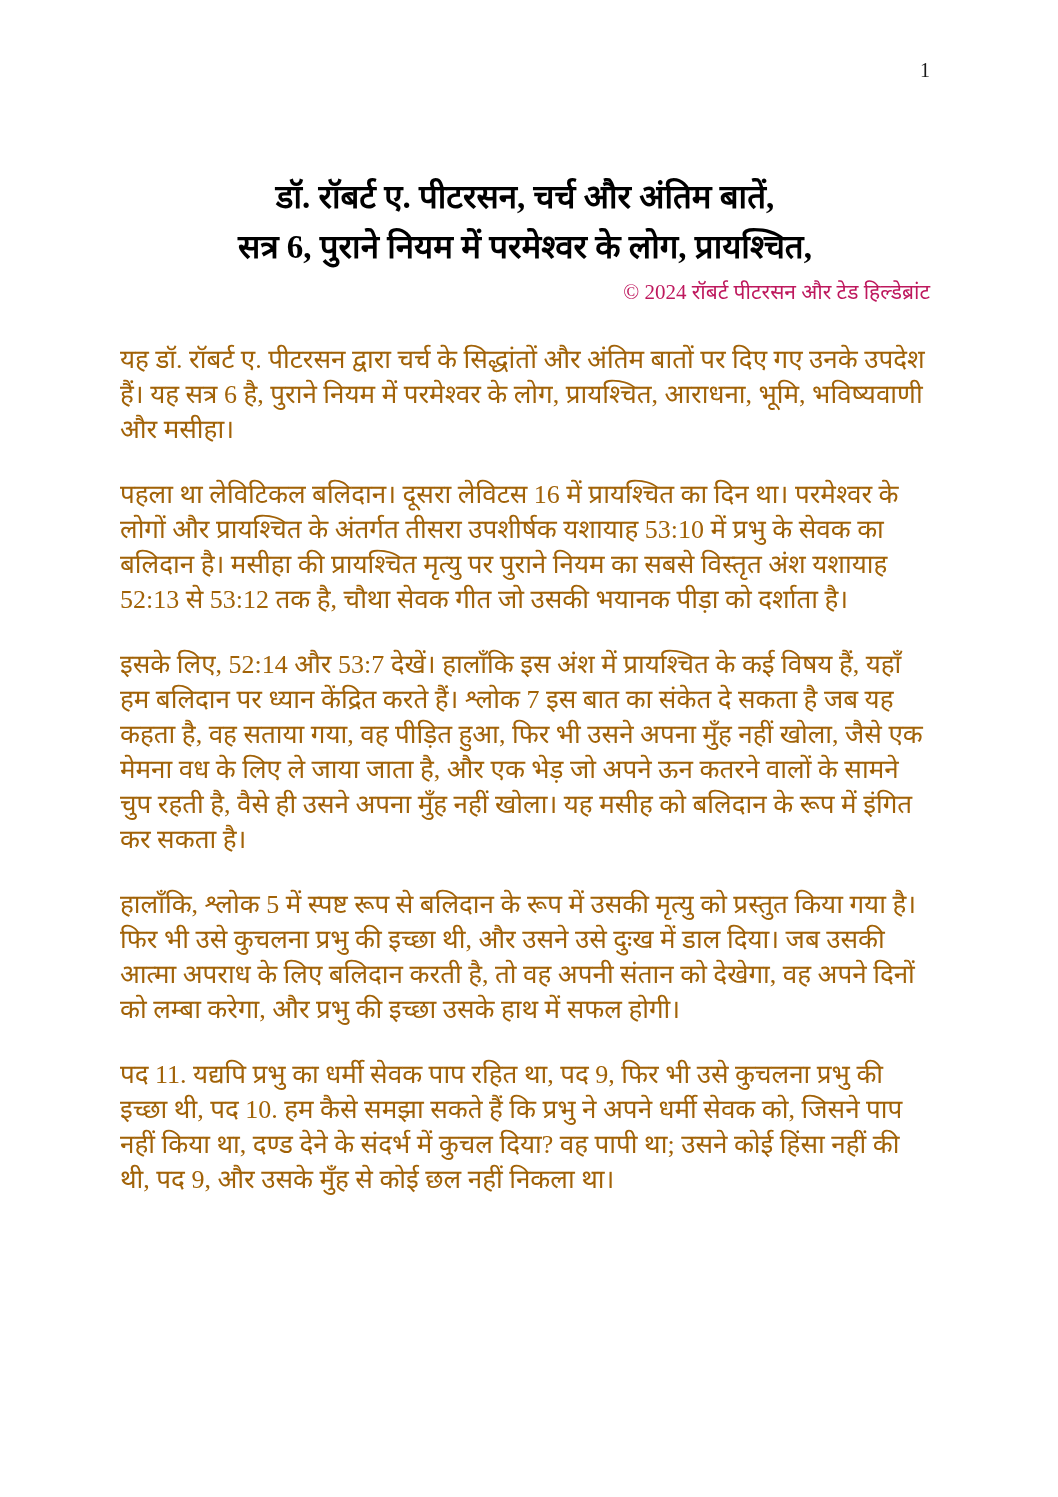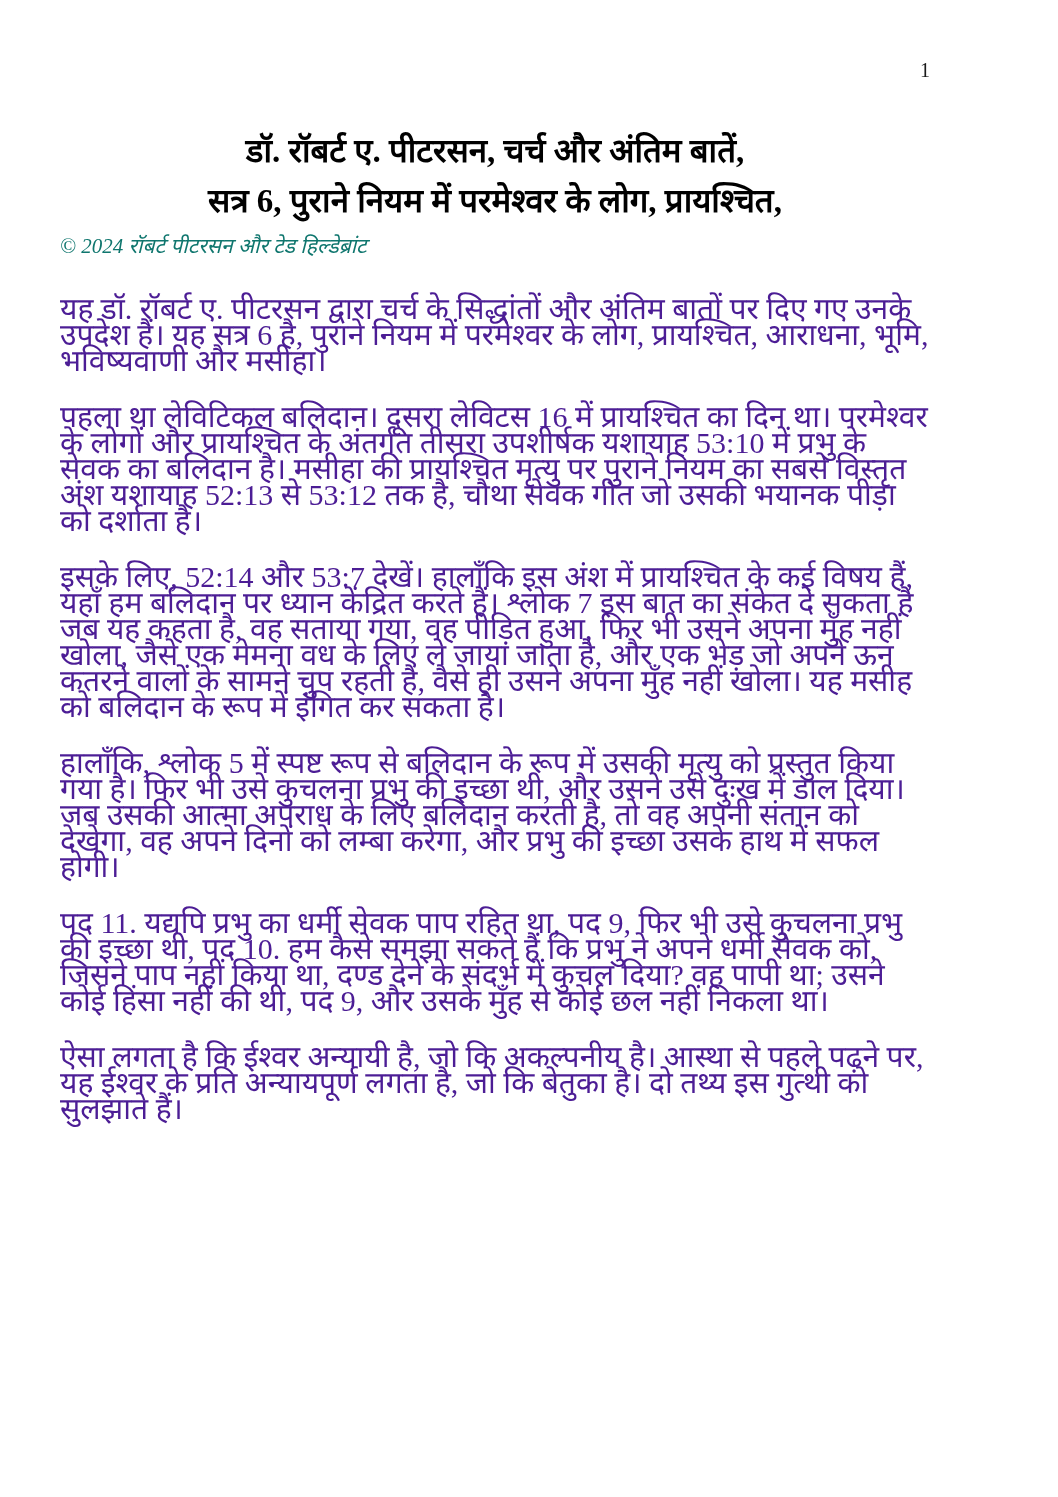--- a/index.html
+++ b/index.html
@@ -18,47 +18,47 @@
   }
   .page-number {
     position: absolute;
     top: 58px;
     right: 128px;
     font-size: 20px;
     line-height: 24px;
     color: #1a1a1a;
   }
   .content {
-    padding: 126px 128px 0 60px;
+    padding: 126px 128px 0 120px;
+    margin-top: 46px;
   }
   .doc-title {
     text-align: center;
     font-weight: 700;
     font-size: 33px;
     line-height: 50px;
     letter-spacing: 0px;
     color: #000000;
   }
   .copyright {
-    text-align: left;
+    text-align: right;
     font-size: 21px;
     line-height: 28px;
     margin-top: 6px;
-    color: #0f766e;
-    font-style: italic;
+    color: #be185d;
   }
   .body-text {
     margin-top: 36px;
   }
   .body-text p {
-    font-size: 30px;
-    line-height: 26px;
+    font-size: 26px;
+    line-height: 35px;
     text-align: left;
     margin: 0 0 30px 0;
-    color: #4c1d95;
+    color: #a16207;
   }
 </style>
 </head>
 <body>
 
 <div class="page">
 
   <div class="page-number">1</div>
 
   <div class="content">
@@ -69,17 +69,16 @@
     </h1>
 
     <div class="copyright">© 2024 रॉबर्ट पीटरसन और टेड हिल्डेब्रांट</div>
 
     <div class="body-text">
       <p>यह डॉ. रॉबर्ट ए. पीटरसन द्वारा चर्च के सिद्धांतों और अंतिम बातों पर दिए गए उनके उपदेश हैं। यह सत्र 6 है, पुराने नियम में परमेश्वर के लोग, प्रायश्चित, आराधना, भूमि, भविष्यवाणी और मसीहा।</p>
       <p>पहला था लेविटिकल बलिदान। दूसरा लेविटस 16 में प्रायश्चित का दिन था। परमेश्वर के लोगों और प्रायश्चित के अंतर्गत तीसरा उपशीर्षक यशायाह 53:10 में प्रभु के सेवक का बलिदान है। मसीहा की प्रायश्चित मृत्यु पर पुराने नियम का सबसे विस्तृत अंश यशायाह 52:13 से 53:12 तक है, चौथा सेवक गीत जो उसकी भयानक पीड़ा को दर्शाता है।</p>
       <p>इसके लिए, 52:14 और 53:7 देखें। हालाँकि इस अंश में प्रायश्चित के कई विषय हैं, यहाँ हम बलिदान पर ध्यान केंद्रित करते हैं। श्लोक 7 इस बात का संकेत दे सकता है जब यह कहता है, वह सताया गया, वह पीड़ित हुआ, फिर भी उसने अपना मुँह नहीं खोला, जैसे एक मेमना वध के लिए ले जाया जाता है, और एक भेड़ जो अपने ऊन कतरने वालों के सामने चुप रहती है, वैसे ही उसने अपना मुँह नहीं खोला। यह मसीह को बलिदान के रूप में इंगित कर सकता है।</p>
       <p>हालाँकि, श्लोक 5 में स्पष्ट रूप से बलिदान के रूप में उसकी मृत्यु को प्रस्तुत किया गया है। फिर भी उसे कुचलना प्रभु की इच्छा थी, और उसने उसे दुःख में डाल दिया। जब उसकी आत्मा अपराध के लिए बलिदान करती है, तो वह अपनी संतान को देखेगा, वह अपने दिनों को लम्बा करेगा, और प्रभु की इच्छा उसके हाथ में सफल होगी।</p>
       <p>पद 11. यद्यपि प्रभु का धर्मी सेवक पाप रहित था, पद 9, फिर भी उसे कुचलना प्रभु की इच्छा थी, पद 10. हम कैसे समझा सकते हैं कि प्रभु ने अपने धर्मी सेवक को, जिसने पाप नहीं किया था, दण्ड देने के संदर्भ में कुचल दिया? वह पापी था; उसने कोई हिंसा नहीं की थी, पद 9, और उसके मुँह से कोई छल नहीं निकला था।</p>
-      <p>ऐसा लगता है कि ईश्वर अन्यायी है, जो कि अकल्पनीय है। आस्था से पहले पढ़ने पर, यह ईश्वर के प्रति अन्यायपूर्ण लगता है, जो कि बेतुका है। दो तथ्य इस गुत्थी को सुलझाते हैं।</p>
     </div>
 
   </div>
 </div>
 
 </body></html>

